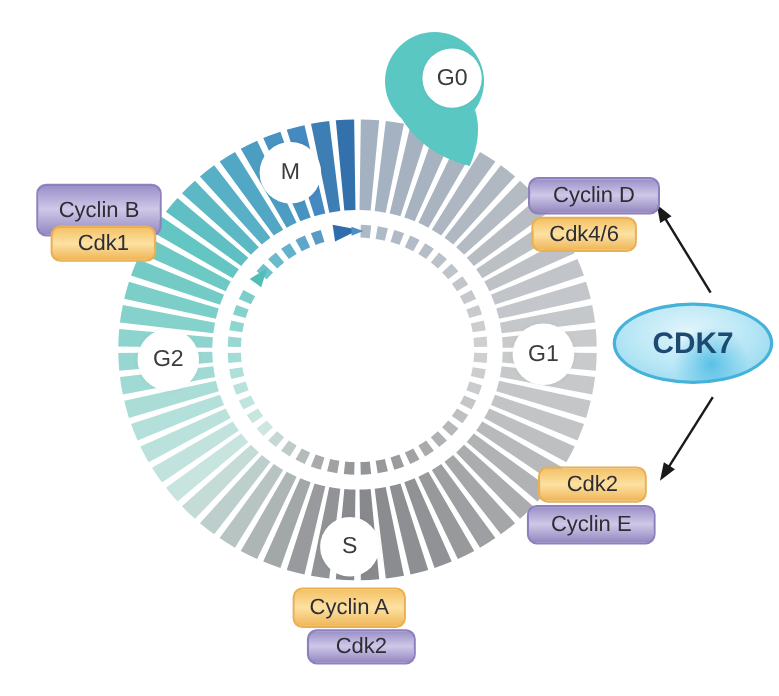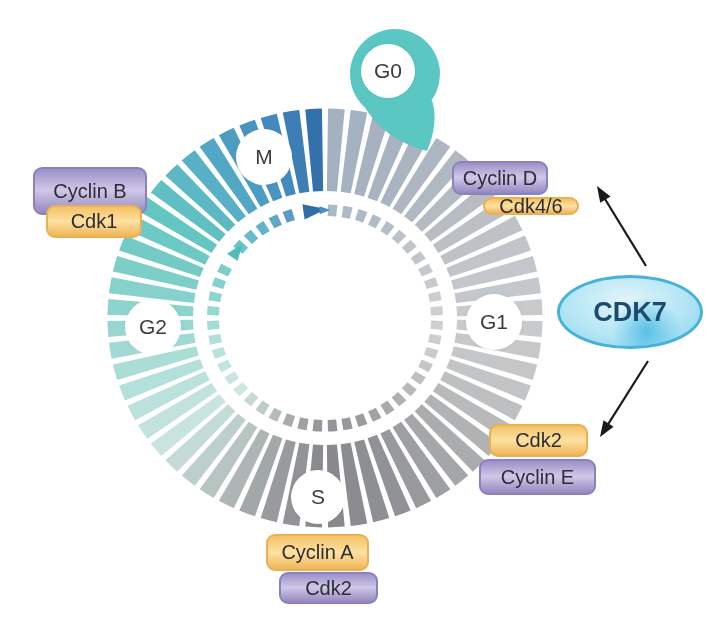--- a/index.html
+++ b/index.html
@@ -152,31 +152,31 @@
         <polygon points="5.3,-112.2 -5.6,-116.1 -5.4,-107.7" fill="#4b8ec4"></polygon>
       </g>
       <circle cx="395" cy="74" r="45" fill="#5bc7c3"></circle>
       <path d="M 363,104 Q 382,139 427,151 Q 439,123 432,100 Q 402,120 363,104 Z" fill="#5bc7c3"></path>
       <line x1="646" y1="266" x2="603.2677449490993" y2="196.2330529781214" stroke="#1a1a1a" stroke-width="2.2"></line>
       <polygon points="597,186 610.5,196.5 600.2,202.8" fill="#1a1a1a"></polygon>
       <line x1="648" y1="361" x2="606.4079158966558" y2="426.8541331636284" stroke="#1a1a1a" stroke-width="2.2"></line>
       <polygon points="600,437 603.5,420.3 613.6,426.7" fill="#1a1a1a"></polygon>
     </svg>
 
-  <div class="phase" style="left:361px;top:44px;width:54px;height:54px">G0</div>
+  <div class="phase" style="left:384px;top:44px;width:54px;height:54px">G0</div>
   <div class="phase" style="left:236px;top:129px;width:56px;height:56px">M</div>
   <div class="phase" style="left:125px;top:299px;width:56px;height:56px">G2</div>
   <div class="phase" style="left:466px;top:294px;width:56px;height:56px">G1</div>
   <div class="phase" style="left:291px;top:470px;width:54px;height:54px">S</div>
 
   <div class="badge purple" style="left:33px;top:167px;width:114px;height:48px">Cyclin B</div>
   <div class="badge yellow" style="left:46px;top:205px;width:96px;height:33px">Cdk1</div>
 
-  <div class="badge purple" style="left:452px;top:161px;width:96px;height:34px">Cyclin D</div>
-  <div class="badge yellow" style="left:483px;top:197px;width:96px;height:18px">Cdk4/6</div>
+  <div class="badge purple" style="left:480px;top:161px;width:120px;height:34px">Cyclin D</div>
+  <div class="badge yellow" style="left:483px;top:197px;width:96px;height:32px">Cdk4/6</div>
 
   <div class="badge yellow" style="left:489px;top:424px;width:99px;height:33px">Cdk2</div>
   <div class="badge purple" style="left:479px;top:459px;width:117px;height:36px">Cyclin E</div>
 
   <div class="badge yellow" style="left:266px;top:534px;width:103px;height:37px">Cyclin A</div>
   <div class="badge purple" style="left:279px;top:572px;width:99px;height:32px">Cdk2</div>
 
   <div class="cdk7">CDK7</div>
 </div>
 

